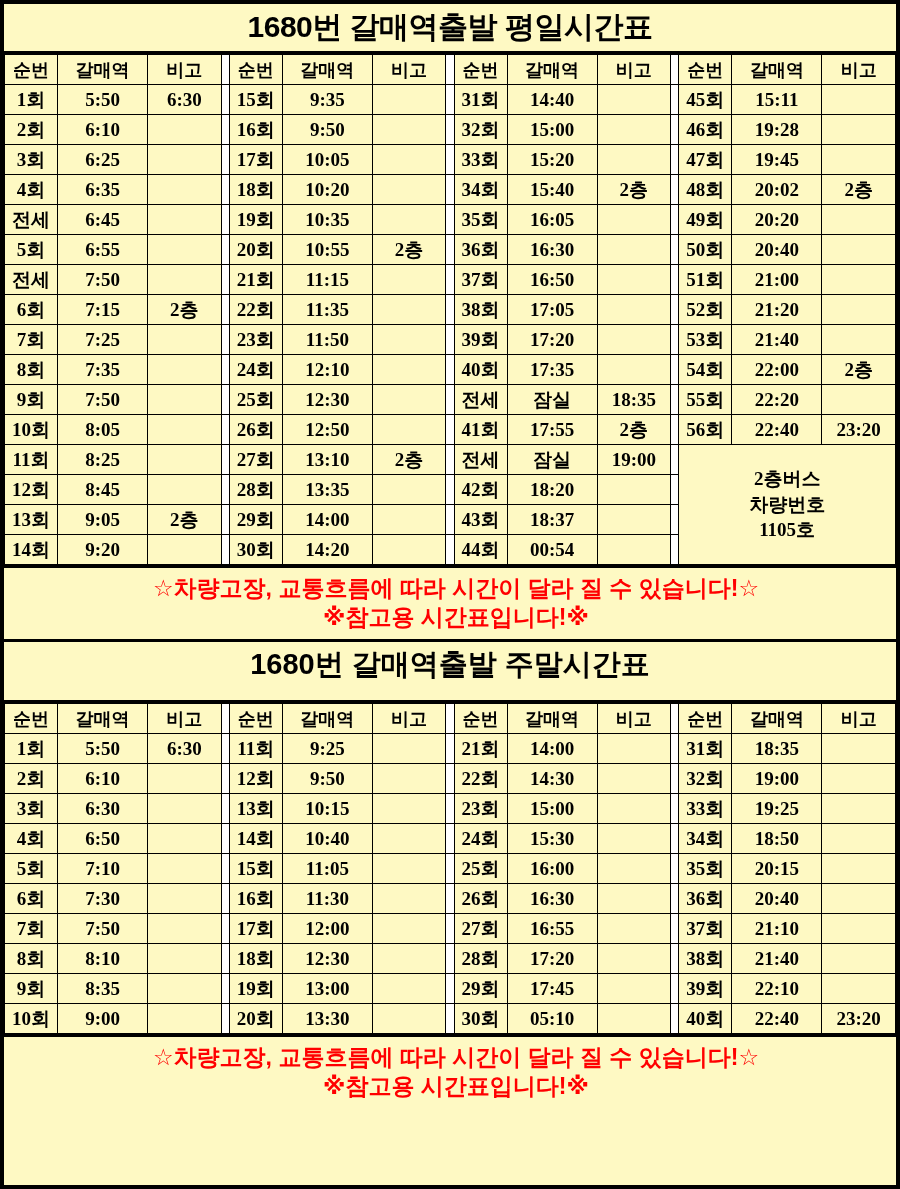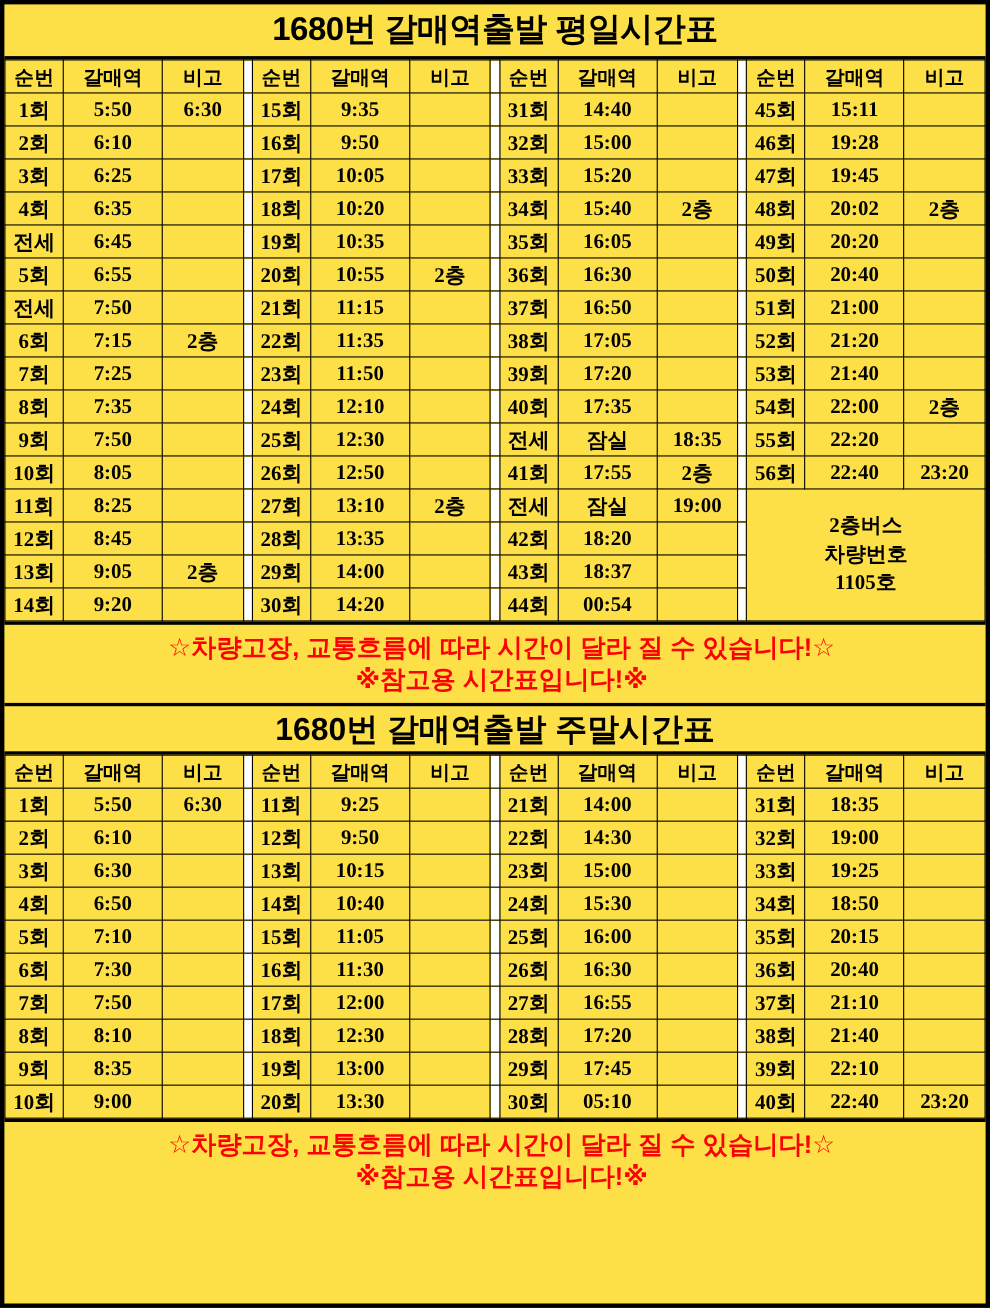--- a/index.html
+++ b/index.html
@@ -10,21 +10,21 @@
   }
   body {
     width: 900px;
     height: 1189px;
     overflow: hidden;
   }
   .page {
     width: 900px;
     height: 1189px;
     border: 4px solid #000;
-    background: #fde047;
+    background: #fef9c3;
     padding: 0;
     display: flex;
     flex-direction: column;
   }
   .title {
     text-align: center;
     font-size: 30px;
     font-weight: bold;
     color: #000;
     padding: 6px 0 8px 0;
@@ -87,21 +87,21 @@
     font-size: 22px;
     line-height: 1.35;
     vertical-align: middle;
   }
   .bus-note div { display: block; }
   .title2 {
     text-align: center;
     font-size: 29px;
     font-weight: bold;
     color: #000;
-    padding: 7px 0 3px 0;
+    padding: 7px 0 20px 0;
     border-bottom: 3px solid #000;
     line-height: 1.1;
   }
   .bottom-notice {
     border-top: 3px solid #000;
     border-bottom: none;
   }
 </style>
 </head>
 <body>

